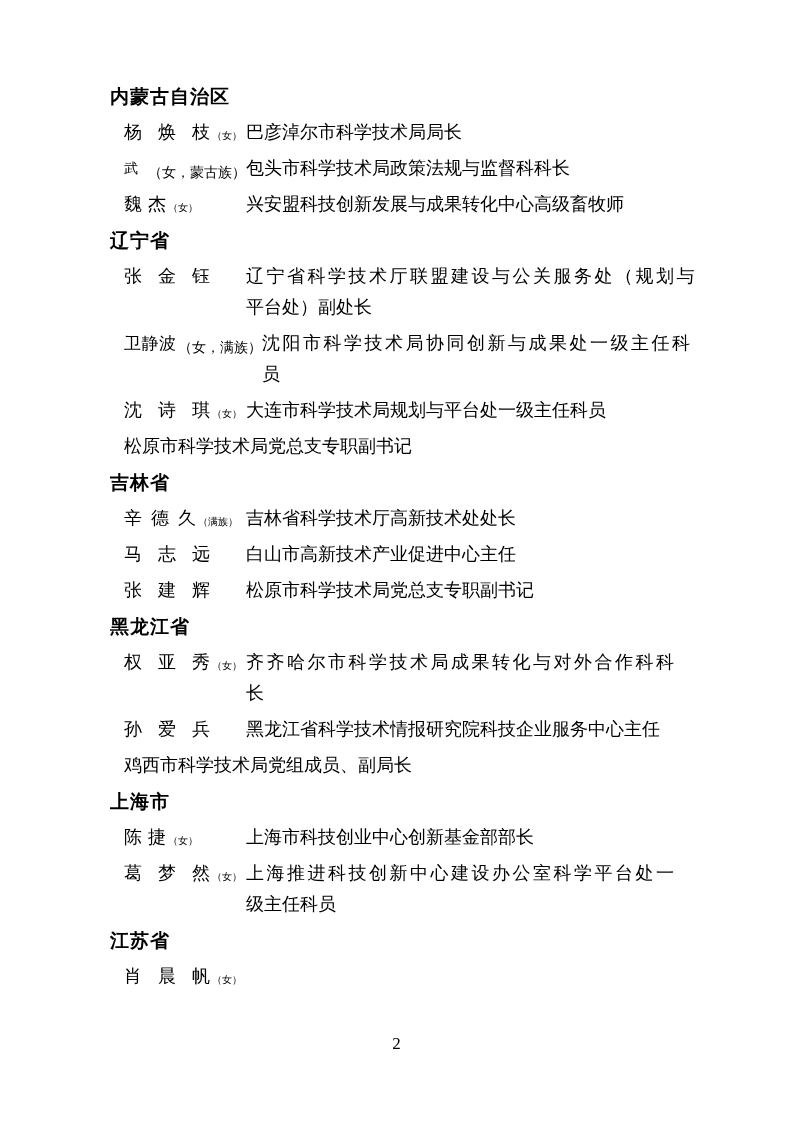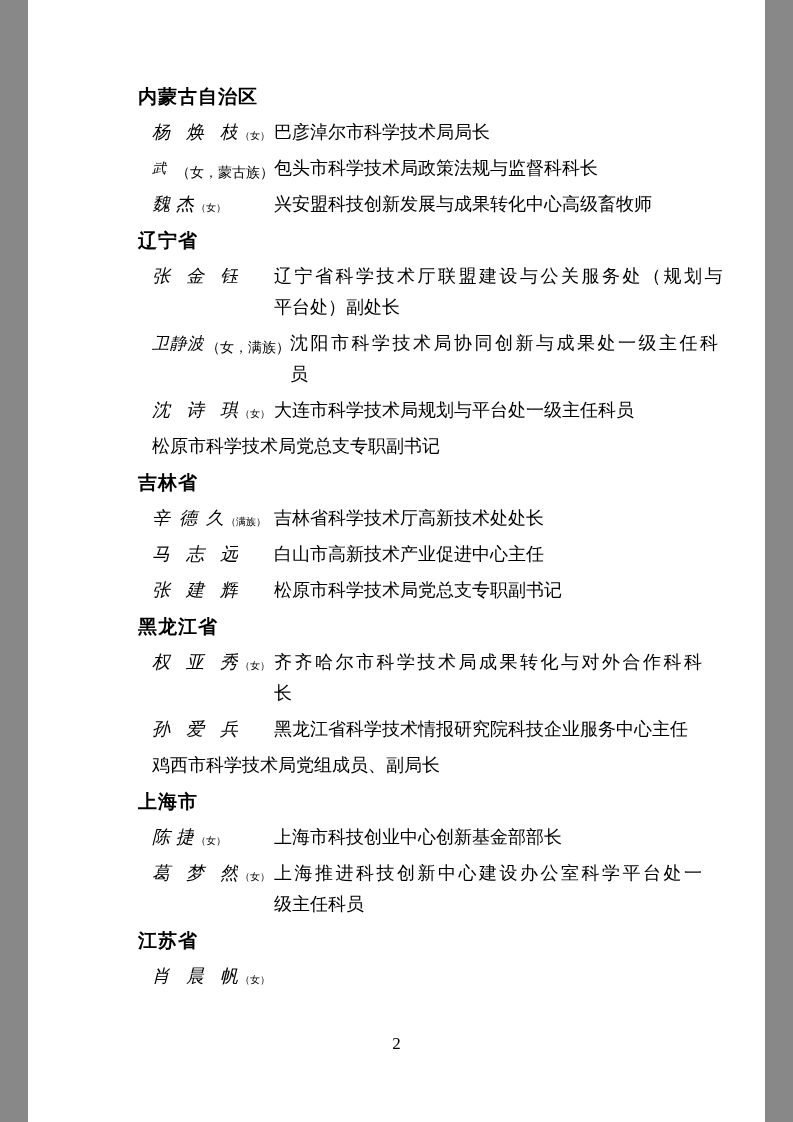--- a/index.html
+++ b/index.html
@@ -1,32 +1,31 @@
 <!DOCTYPE html>
 <html><head>
 <meta charset="utf-8">
 <style>
   html,body{margin:0;padding:0;background:#888;}
   .page{
-    width:737px;height:1122px;background:#ffffff;position:relative;
+    width:793px;height:1122px;background:#ffffff;position:relative;
     margin:0 auto;color:#000;
     font-family:"Liberation Serif","DejaVu Serif",serif;
     overflow:hidden;
   }
   .content{position:absolute;left:110px;top:0;width:594px;padding-top:79px;}
   .region-heading{
     font-size:19px;font-weight:bold;line-height:31px;margin:2px 0 5px 0;
     letter-spacing:1px;
   }
   .entry{display:flex;margin:0 0 5px 14px;}
   .name-cell{flex:0 0 122px;display:flex;align-items:flex-start;height:31px;}
   .entry-name{
     display:block;font-size:18px;line-height:31px;height:31px;overflow:hidden;
     text-align:justify;
-    font-style:italic;
   }
   .entry-name::after{content:"";display:inline-block;width:100%;}
   .nm-n  .entry-name{width:86px;}
   .nm-n2 .entry-name{width:42px;}
   .nm-m  .entry-name{width:72px;}
   .nm-s  .entry-name{width:52px;font-size:17px;}
   .nm-xs .entry-name{width:auto;font-size:14px;}
   .anno{font-size:10px;line-height:11px;margin-top:13px;margin-left:2px;white-space:nowrap;}
   .nm-s .anno,.nm-xs .anno{font-size:14px;margin-top:14px;}
   .title-cell{flex:1 1 auto;font-size:18px;line-height:31px;}

